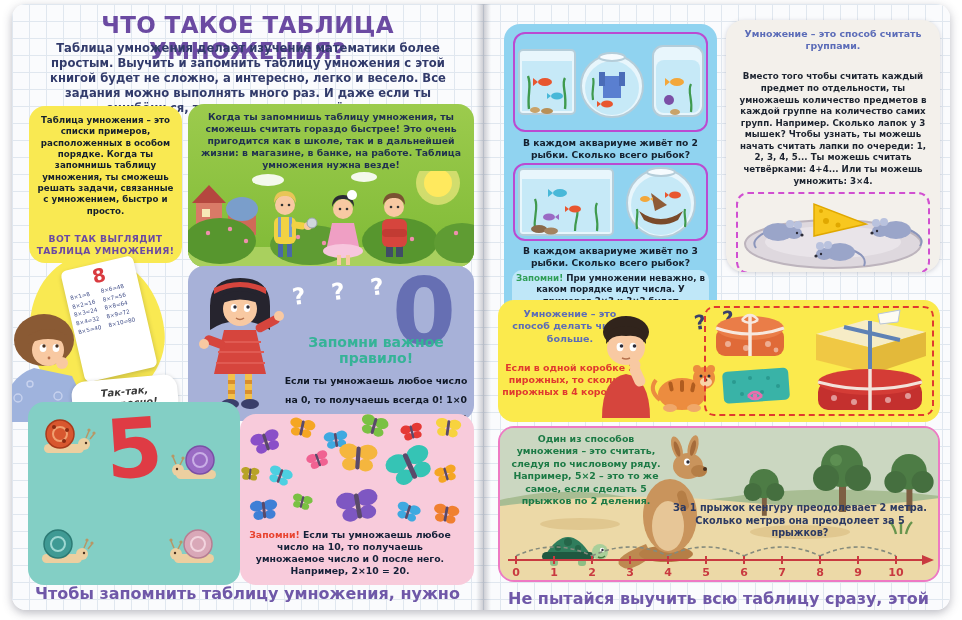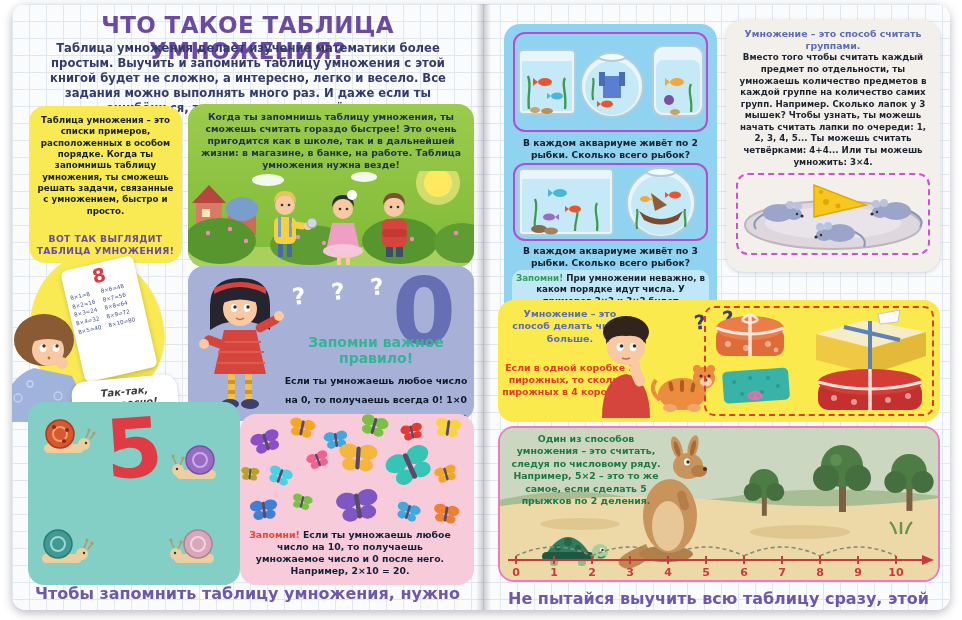--- a/index.html
+++ b/index.html
@@ -367,21 +367,21 @@
       </div>
       <div class="abs c aq-q" style="left:4px;top:221px;width:205px;">В каждом аквариуме живёт по 3 рыбки. Сколько всего рыбок?</div>
       <div class="abs c note" style="left:8px;top:246px;width:197px;">
         <span class="lead-green">Запомни!</span>
         <span>При умножении неважно, в каком порядке идут числа. У примеров 2×3 и 3×2 будет одинаковый ответ.</span>
       </div>
     </div>
 
     <div class="box wbox" style="left:243px;top:16px;width:214px;height:252px;padding:8px 10px;">
       <div class="c g-head">Умножение – это способ считать группами.</div>
-      <div class="c g-body" style="margin-top:0;">Вместо того чтобы считать каждый предмет по отдельности, ты умножаешь количество предметов в каждой группе на количество самих групп. Например. Сколько лапок у 3 мышек? Чтобы узнать, ты можешь начать считать лапки по очереди: 1, 2, 3, 4, 5... Ты можешь считать четвёрками: 4+4... Или ты можешь умножить: 3×4.</div>
+      <div class="c g-body" style="margin-top:19px;">Вместо того чтобы считать каждый предмет по отдельности, ты умножаешь количество предметов в каждой группе на количество самих групп. Например. Сколько лапок у 3 мышек? Чтобы узнать, ты можешь начать считать лапки по очереди: 1, 2, 3, 4, 5... Ты можешь считать четвёрками: 4+4... Или ты можешь умножить: 3×4.</div>
       <div class="frame-dashed-m" style="margin-top:5px;height:82px;overflow:hidden;">
         <svg width="190" height="78" viewBox="0 0 190 78">
           <ellipse cx="95" cy="50" rx="88" ry="24" fill="#ded8de" stroke="#bdb4bd" stroke-width="2"></ellipse>
           <ellipse cx="95" cy="48" rx="68" ry="16" fill="#e9e4e9"></ellipse>
           <path d="M76 42 L76 10 L128 30 Z" fill="#f8c71f" stroke="#e0a800" stroke-width="1.5"></path>
           <circle cx="88" cy="27" r="3" fill="#e0a800"></circle>
             <circle cx="100" cy="31" r="2.5" fill="#e0a800"></circle>
             <circle cx="83" cy="17" r="2" fill="#e0a800"></circle>
           <g transform="translate(26,26)">
             <path d="M2 12 Q-14 20 -8 28" stroke="#8b95bb" stroke-width="2" fill="none"></path>
@@ -551,20 +551,21 @@
           <rect x="2" y="26" width="52" height="9" rx="4.5" fill="#1f5840"></rect>
           <rect x="10" y="33" width="8" height="7" rx="3" fill="#8fbf85"></rect>
             <rect x="38" y="33" width="8" height="7" rx="3" fill="#8fbf85"></rect>
           <circle cx="60" cy="26" r="8" fill="#a9cf9a"></circle>
           <circle cx="62" cy="24" r="2.2" fill="#fff"></circle>
             <circle cx="62.5" cy="24" r="1.2" fill="#2c2c38"></circle>
           <path d="M58 31 Q62 33 65 30" stroke="#4a7a40" stroke-width="1.4" fill="none"></path>
         </g>
       </svg>
       <div class="abs c nl-text" style="left:8px;top:5px;width:156px;">Один из способов умножения – это считать, следуя по числовому ряду. Например, 5×2 – это то же самое, если сделать 5 прыжков по 2 деления.</div>
+      <div class="abs c nl-q" style="left:168px;top:74px;width:264px;">За 1 прыжок кенгуру преодолевает 2 метра. Сколько метров она преодолеет за 5 прыжков?</div>
       <svg class="abs" style="left:4px;bottom:2px;" width="433" height="34" viewBox="0 0 433 34">
         <g stroke="#858b7d" stroke-width="1.6" stroke-dasharray="4 3" fill="none">
           <path d="M12 12 Q50 -6 88 12"></path>
             <path d="M88 12 Q126 -6 164 12"></path>
             <path d="M164 12 Q202 -6 240 12"></path>
           <path d="M240 12 Q278 -6 316 12"></path>
             <path d="M316 12 Q354 -6 392 12"></path>
         </g>
         <line x1="4" y1="16" x2="418" y2="16" stroke="#c93a40" stroke-width="2"></line>
         <polygon points="418,11 418,21 430,16" fill="#c93a40"></polygon>

